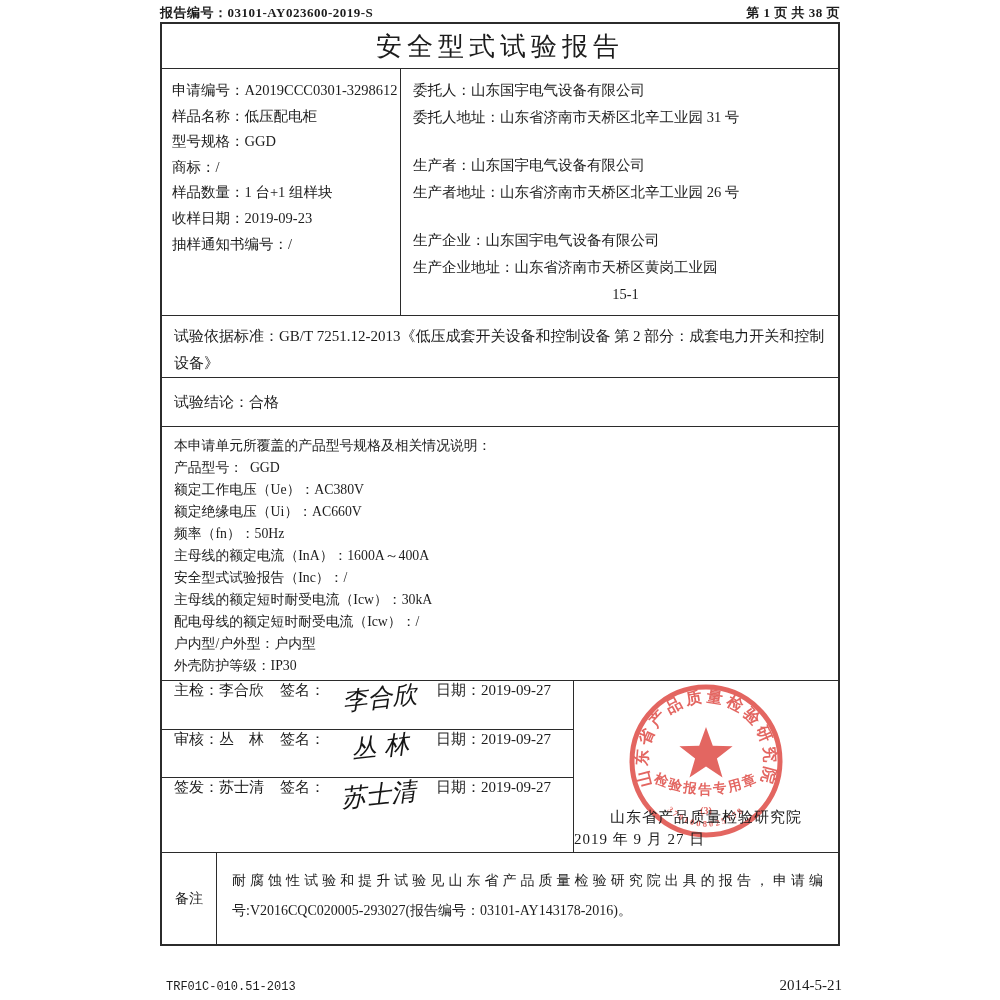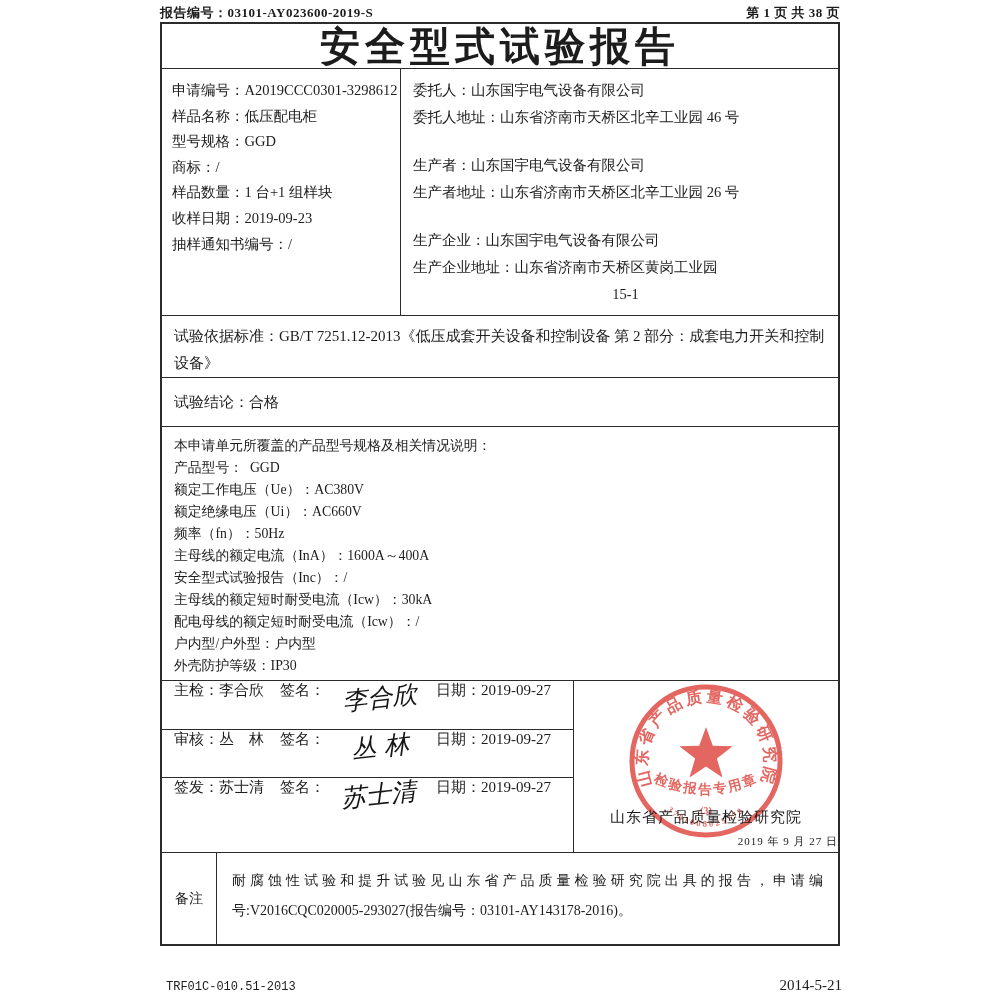--- a/index.html
+++ b/index.html
@@ -6,21 +6,21 @@
   body{
     width:1000px;height:1000px;background:#ffffff;position:relative;
     font-family:"Liberation Serif","DejaVu Serif",serif;color:#1c1c1c;
     overflow:hidden;
   }
   .hdr{position:absolute;top:4px;left:160px;width:680px;display:flex;
     justify-content:space-between;font-size:13px;font-weight:700;letter-spacing:0.5px;}
   .doc{position:absolute;left:160px;top:22px;width:676px;border:2px solid #2b2b2b;background:#fff;}
   .row-b{border-bottom:1.5px solid #2b2b2b;}
   .title-row{height:44px;display:flex;align-items:center;justify-content:center;
-    font-size:40px;font-weight:700;letter-spacing:5px;}
+    font-size:26px;font-weight:400;letter-spacing:5px;}
   .info-row{display:flex;height:246px;}
   .info-left{width:239px;border-right:1.5px solid #2b2b2b;padding:9px 0 0 10px;
     font-size:14.5px;box-sizing:border-box;}
   .info-left div{line-height:25.6px;white-space:nowrap;}
   .info-right{flex:1;padding:8px 0 0 12px;font-size:14.5px;box-sizing:border-box;}
   .info-right div{line-height:27px;white-space:nowrap;}
   .gap22{height:21px;}
   .addr2{text-align:center;white-space:normal;}
   .standard-row{height:62px;box-sizing:border-box;padding:7px 12px 0 12px;
     font-size:15px;line-height:27px;}
@@ -35,21 +35,21 @@
   .sig-row2{height:48px;border-bottom:1.5px solid #2b2b2b;}
   .sig-row3{flex:1;}
   .sig-role{width:122px;white-space:nowrap;}
   .sig-label{white-space:nowrap;}
   .handwrite{width:128px;text-align:center;font-style:italic;font-size:25px;
     font-family:"DejaVu Serif",serif;transform:rotate(-6deg);white-space:nowrap;color:#151515;}
   .sig-date{margin-left:auto;white-space:nowrap;}
   .stamp-cell{flex:1;position:relative;}
   .stamp-svg{position:absolute;left:50%;top:0px;transform:translateX(-50%);opacity:0.88;}
   .stamp-org{position:absolute;bottom:25px;width:100%;text-align:center;font-size:15px;letter-spacing:1px;}
-  .stamp-date{position:absolute;bottom:3px;width:100%;text-align:right;font-size:11px;letter-spacing:1px;}
+  .stamp-date{position:absolute;bottom:3px;width:100%;text-align:left;font-size:15px;letter-spacing:1px;}
   .remark-row{display:flex;height:91px;}
   .remark-label{width:55px;border-right:1.5px solid #2b2b2b;display:flex;align-items:center;
     justify-content:center;font-size:14px;box-sizing:border-box;}
   .remark-body{flex:1;padding:13px 15px 0 15px;font-size:14px;line-height:30px;
     text-align:justify;box-sizing:border-box;}
   .footer-left{position:absolute;left:166px;top:980px;font-size:12px;font-family:Liberation Mono, monospace;}
   .footer-right{position:absolute;right:158px;top:977px;font-size:15px;}
   svg text{font-family:"Liberation Serif","DejaVu Serif",serif;}
 </style>
 </head>
@@ -69,21 +69,21 @@
       <div>申请编号：A2019CCC0301-3298612</div>
       <div>样品名称：低压配电柜</div>
       <div>型号规格：GGD</div>
       <div>商标：/</div>
       <div>样品数量：1 台+1 组样块</div>
       <div>收样日期：2019-09-23</div>
       <div>抽样通知书编号：/</div>
     </div>
     <div class="info-right">
       <div>委托人：山东国宇电气设备有限公司</div>
-      <div>委托人地址：山东省济南市天桥区北辛工业园 46 号</div>
+      <div>委托人地址：山东省济南市天桥区北辛工业园 31 号</div>
       <div class="gap22"></div>
       <div>生产者：山东国宇电气设备有限公司</div>
       <div>生产者地址：山东省济南市天桥区北辛工业园 26 号</div>
       <div class="gap22"></div>
       <div>生产企业：山东国宇电气设备有限公司</div>
       <div>生产企业地址：山东省济南市天桥区黄岗工业园</div>
       <div class="addr2">15-1</div>
     </div>
   </div>
 

